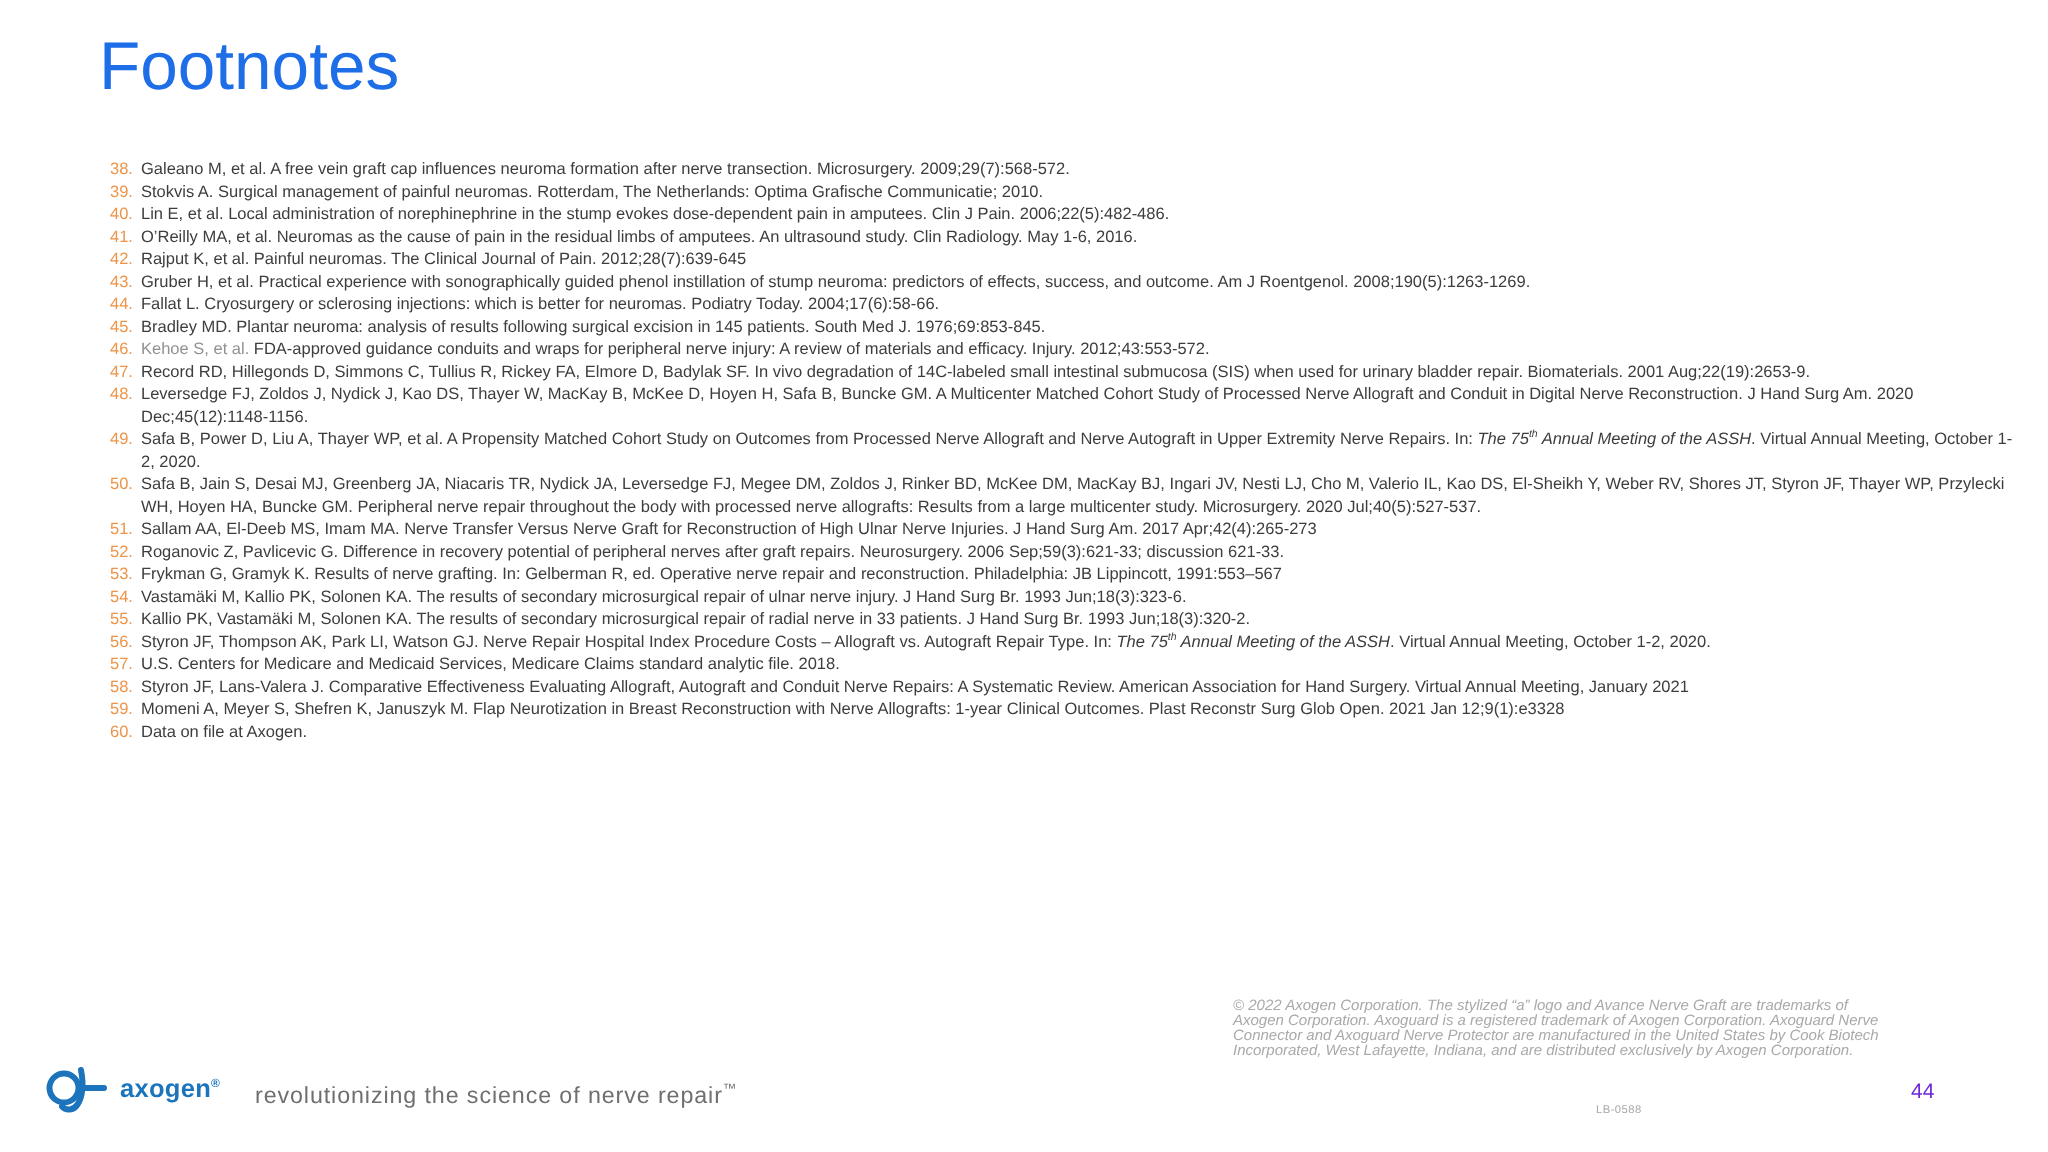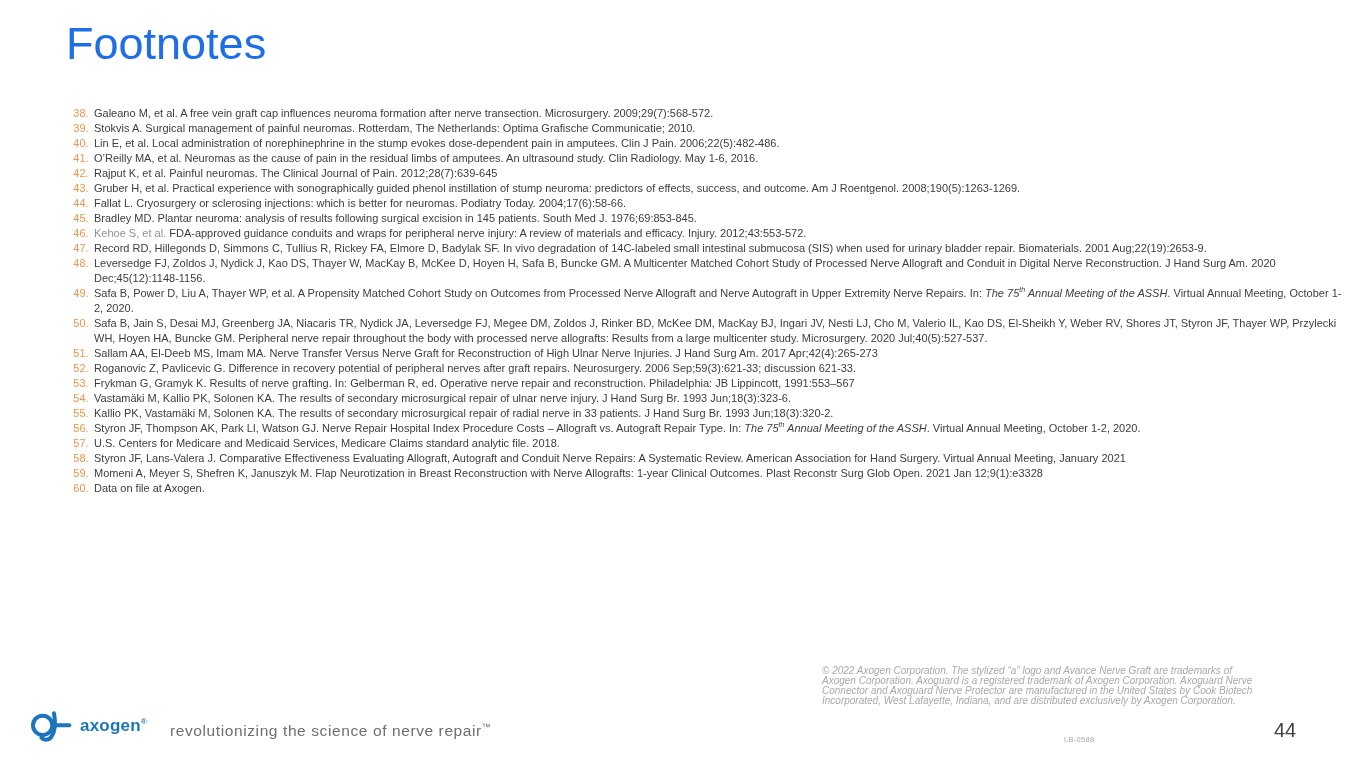--- a/index.html
+++ b/index.html
@@ -49,21 +49,21 @@
   .disclaimer{
     position:absolute;left:822px;top:666px;width:432px;
     font-size:10px;line-height:9.9px;color:#a9a9a9;font-style:italic;
   }
   .doc-code{
     position:absolute;left:1064px;top:735px;
     font-size:7.5px;color:#a9a9a9;letter-spacing:0.3px;
   }
   .page-number{
     position:absolute;left:1274px;top:719px;
-    font-size:20px;color:#404040;
+    font-size:14px;color:#6d28d9;
   }
 </style>
 </head>
 <body>
 
 <div class="slide">
 
   <div class="title">Footnotes</div>
 
   <div class="fn-list">

